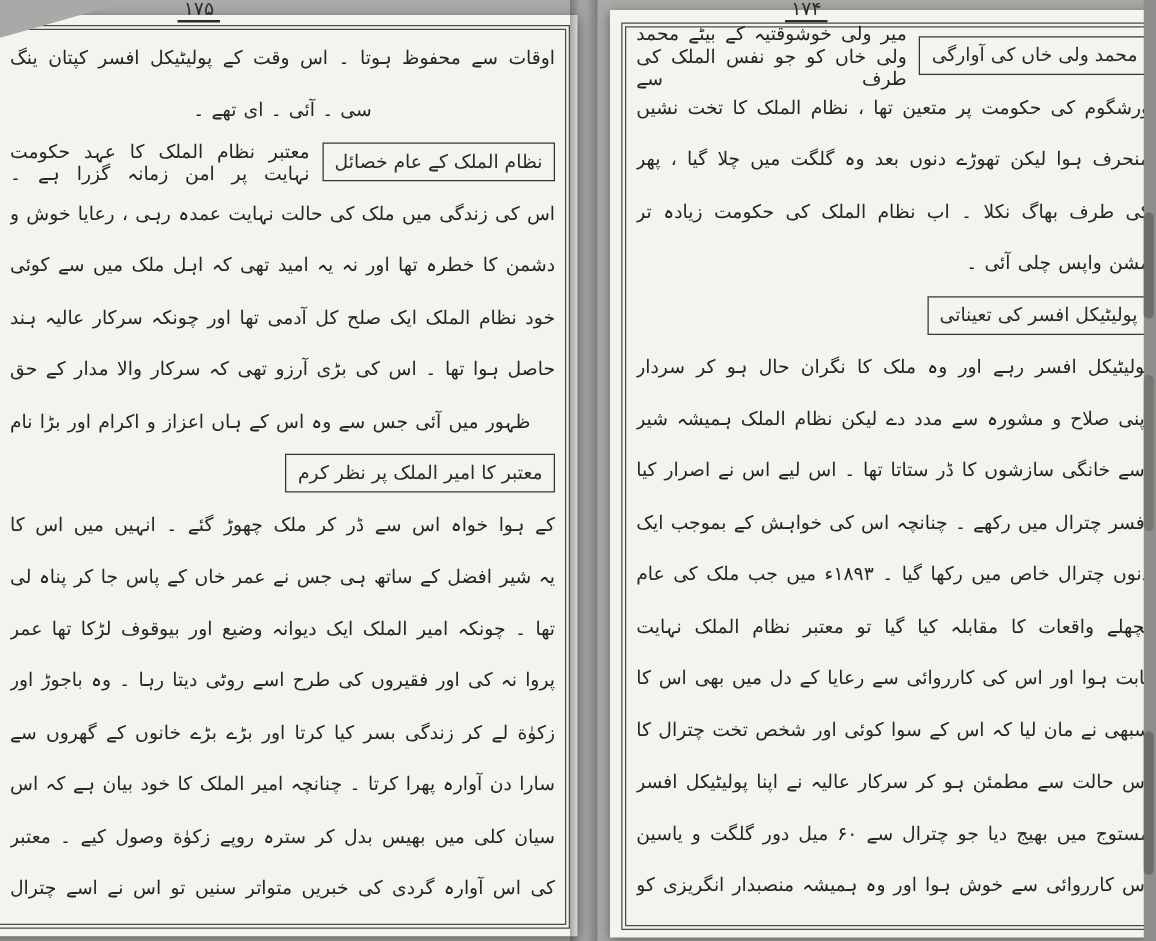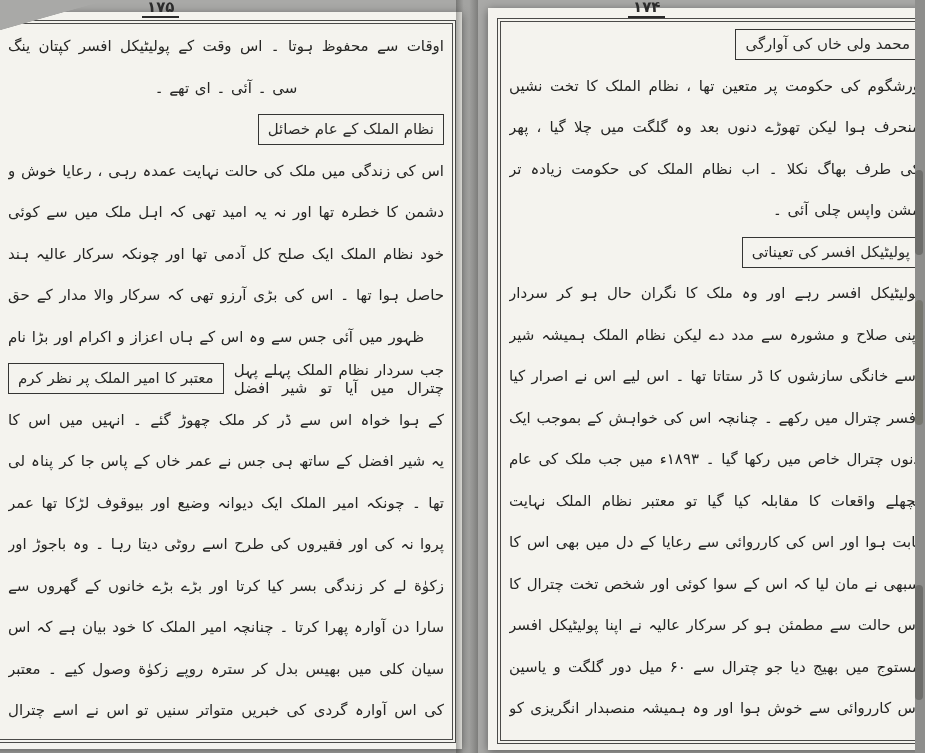--- a/index.html
+++ b/index.html
@@ -12,21 +12,21 @@
   
   .page{
     position:absolute;
     background:var(--paper,#f4f3ee);
     box-shadow:0 2px 9px rgba(0,0,0,.45);
   }
   .page.left{left:-24px;top:12px;width:486px;height:737px;}
   .page.right{left:488px;top:8px;width:447px;height:742px;}
   .pagenum{
     position:absolute;
-    font-size:15px;font-weight:bold;color:#2b2b2b;
+    font-size:15px;font-weight:normal;color:#2b2b2b;
     border-bottom:2px solid #2b2b2b;padding:0 5px 1px 5px;line-height:1.0;
     background:transparent;
   }
   .page.left  .pagenum{left:166px;top:-12px;}
   .page.right .pagenum{left:140px;top:-8px;}
   
   .frame{position:absolute;border:1px solid #4a4a48;}
   .page.left  .frame{left:20px;right:6px;top:8px;bottom:6px;}
   .page.right .frame{left:9px;right:3px;top:10px;bottom:6px;}
   .frame-i{position:absolute;inset:2px;border:1px solid #4a4a48;}
@@ -89,30 +89,30 @@
     <div class="frame">
       <div class="frame-i">
         <div class="textblock" dir="rtl" lang="ur">
             <div class="para">
               <div class="ln ">اوقات سے محفوظ ہوتا ۔ اس وقت کے پولیٹیکل افسر کپتان ینگ ہسبنڈ صاحب بہادر</div>
               <div class="ln center">سی ۔ آئی ۔ ای تھے ۔</div>
             </div>
             <div class="para">
               <div class="row">
                 <span class="hbox">نظام الملک کے عام خصائل</span>
+                <span class="ln ">معتبر نظام الملک کا عہد حکومت نہایت پر امن زمانہ گزرا ہے ۔</span>
               </div>
               <div class="ln ">اس کی زندگی میں ملک کی حالت نہایت عمدہ رہی ، رعایا خوش و خوشحال تھی ۔ نہ باہر سے کسی</div>
               <div class="ln ">دشمن کا خطرہ تھا اور نہ یہ امید تھی کہ اہل ملک میں سے کوئی بغاوت کرنے کی جرأت کریگا</div>
               <div class="ln ">خود نظام الملک ایک صلح کل آدمی تھا اور چونکہ سرکار عالیہ ہند کی بدولت اسے تخت</div>
               <div class="ln ">حاصل ہوا تھا ۔ اس کی بڑی آرزو تھی کہ سرکار والا مدار کے حق میں اس سے کوئی ایسی خدمت</div>
               <div class="ln left">ظہور میں آئی جس سے وہ اس کے ہاں اعزاز و اکرام اور بڑا نام پاوے ۔</div>
             </div>
             <div class="para">
               <div class="row">
-                <span class="ln ">جب سردار نظام الملک پہلے پہل چترال میں آیا تو شیر افضل</span>
                 <span class="hbox">معتبر کا امیر الملک پر نظر کرم</span>
               </div>
               <div class="ln ">کے ہوا خواہ اس سے ڈر کر ملک چھوڑ گئے ۔ انہیں میں اس کا بھائی امیر الملک بھی تھا ۔</div>
               <div class="ln ">یہ شیر افضل کے ساتھ ہی جس نے عمر خاں کے پاس جا کر پناہ لی تھی باجوڑ کی طرف بھاگ گیا</div>
               <div class="ln ">تھا ۔ چونکہ امیر الملک ایک دیوانہ وضیع اور بیوقوف لڑکا تھا عمر خاں نے اس کی کچھ بھی</div>
               <div class="ln ">پروا نہ کی اور فقیروں کی طرح اسے روٹی دیتا رہا ۔ وہ باجوڑ اور دیر میں معمولی شخصوں سے</div>
               <div class="ln ">زکوٰة لے کر زندگی بسر کیا کرتا اور بڑے بڑے خانوں کے گھروں سے کھانا کھا کر سارا</div>
               <div class="ln ">سارا دن آوارہ پھرا کرتا ۔ چنانچہ امیر الملک کا خود بیان ہے کہ اس نے ایک دن مقام</div>
               <div class="ln ">سیان کلی میں بھیس بدل کر سترہ روپے زکوٰة وصول کیے ۔ معتبر نظام الملک نے جب بھائی</div>
               <div class="ln ">کی اس آوارہ گردی کی خبریں متواتر سنیں تو اس نے اسے چترال میں طلب کیا مگر عمر خاں</div>
@@ -123,20 +123,21 @@
   </section>
 
   <section class="page right">
     <div class="pagenum">۱۷۴</div>
     <div class="frame">
       <div class="frame-i">
         <div class="textblock" dir="rtl" lang="ur">
             <div class="para">
               <div class="row">
                 <span class="hbox">محمد ولی خاں کی آوارگی</span>
+                <span class="ln ">میر ولی خوشوقتیہ کے بیٹے محمد ولی خاں کو جو نفس الملک کی طرف سے</span>
               </div>
               <div class="ln ">ورشگوم کی حکومت پر متعین تھا ، نظام الملک کا تخت نشیں کرنا ناگوار گزرا اور وہ اس سے</div>
               <div class="ln ">منحرف ہوا لیکن تھوڑے دنوں بعد وہ گلگت میں چلا گیا ، پھر وہاں سے یاغستان تانگیر</div>
               <div class="ln ">کی طرف بھاگ نکلا ۔ اب نظام الملک کی حکومت زیادہ تر مستحکم ہو گئی ۔ اس لیے</div>
               <div class="ln right">مشن واپس چلی آئی ۔</div>
             </div>
             <div class="para">
               <div class="row">
                 <span class="hbox">پولیٹیکل افسر کی تعیناتی</span>
               </div>

